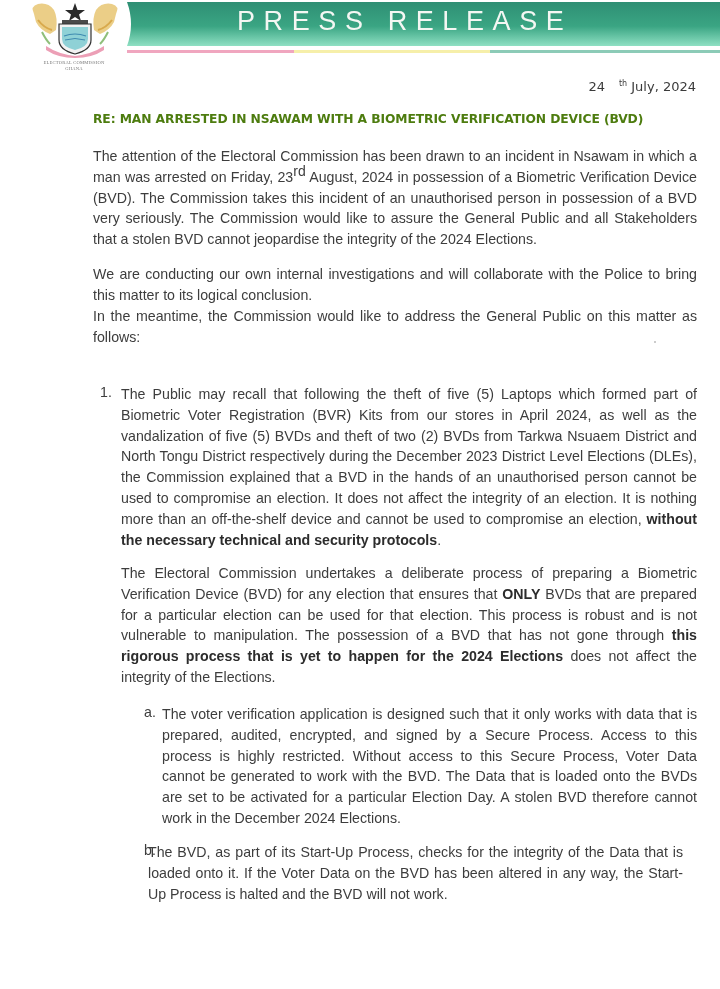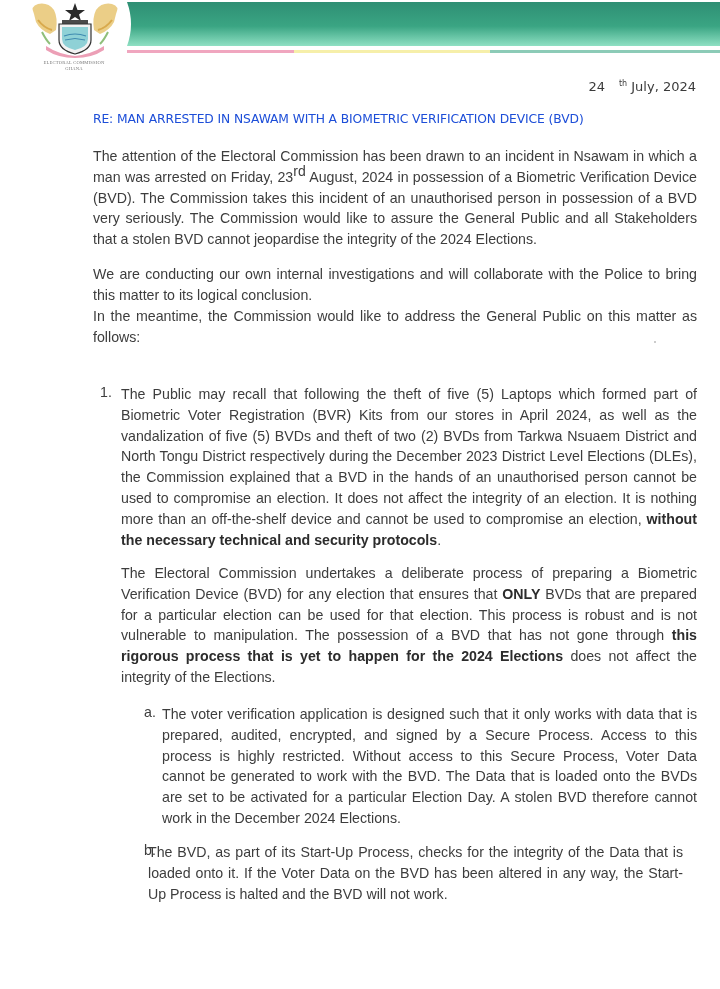--- a/index.html
+++ b/index.html
@@ -12,21 +12,21 @@
   .banner svg { position:absolute; left:0; top:0; }
   .banner-title { position:absolute; left:110px; top:4px; font-family:"Liberation Sans", sans-serif;
                   font-size:27px; letter-spacing:8.6px; color:#f4f7f3; font-weight:normal; }
   .strip { position:absolute; top:50px; height:3px; }
   .strip.pink { left:127px; width:167px; background:#f0a6bf; }
   .strip.yellow { left:294px; width:196px; background:#f6efaa; }
   .strip.teal { left:490px; width:230px; background:#8ccbb7; }
 
   .date { position:absolute; right:24px; top:79px; font-size:13px; color:#3b3b3b; }
   .date sup { font-size:8px;padding-left:14px; }
-  .headline { position:absolute; left:93px; top:112px; font-size:12.3px; font-weight:normal; color:#1d4ed8; letter-spacing:-0.1px; }
+  .headline { position:absolute; left:93px; top:112px; font-size:12.3px; font-weight:bold; color:#4d7c0f; letter-spacing:-0.1px; }
 
   .para { position:absolute; left:93px; width:604px; font-family:"Liberation Sans", sans-serif;
           font-size:14.2px; line-height:20.8px; color:#3d3d3d; text-align:justify; }
   .para sup { font-size:14px; line-height:0; }
   .para b { color:#2c2c2c; }
   .p1 { top:146px; }
   .p2 { top:264px; }
   .p3 { top:306px; }
 
   .list-num { position:absolute; left:100px; top:384px; font-size:14.2px; font-family:"Liberation Sans", sans-serif; color:#3d3d3d; }
@@ -74,20 +74,21 @@
   <svg width="593" height="44" viewBox="0 0 593 44">
     <defs>
       <linearGradient id="bg" x1="0" y1="0" x2="0" y2="1">
         <stop offset="0" stop-color="#2f8f74"></stop>
         <stop offset="0.55" stop-color="#3aa583"></stop>
         <stop offset="1" stop-color="#8fe0c3"></stop>
       </linearGradient>
     </defs>
     <path d="M0 0 L593 0 L593 44 L0 44 Q8 22 0 0 Z" fill="url(#bg)"></path>
   </svg>
+  <div class="banner-title">PRESS RELEASE</div>
 </div>
 <div class="strip pink"></div>
 <div class="strip yellow"></div>
 <div class="strip teal"></div>
 
 <div class="date"><span>24</span><sup>th</sup><span> July, 2024</span></div>
 
 <div class="headline">RE: MAN ARRESTED IN NSAWAM WITH A BIOMETRIC VERIFICATION DEVICE (BVD)</div>
 
 <div class="para p1"><span>The attention of the Electoral Commission has been drawn to an incident in Nsawam in which a man was arrested on Friday, 23</span><sup>rd</sup><span> August, 2024 in possession of a Biometric Verification Device (BVD). The Commission takes this incident of an unauthorised person in possession of a BVD very seriously. The Commission would like to assure the General Public and all Stakeholders that a stolen BVD cannot jeopardise the integrity of the 2024 Elections.</span></div>

